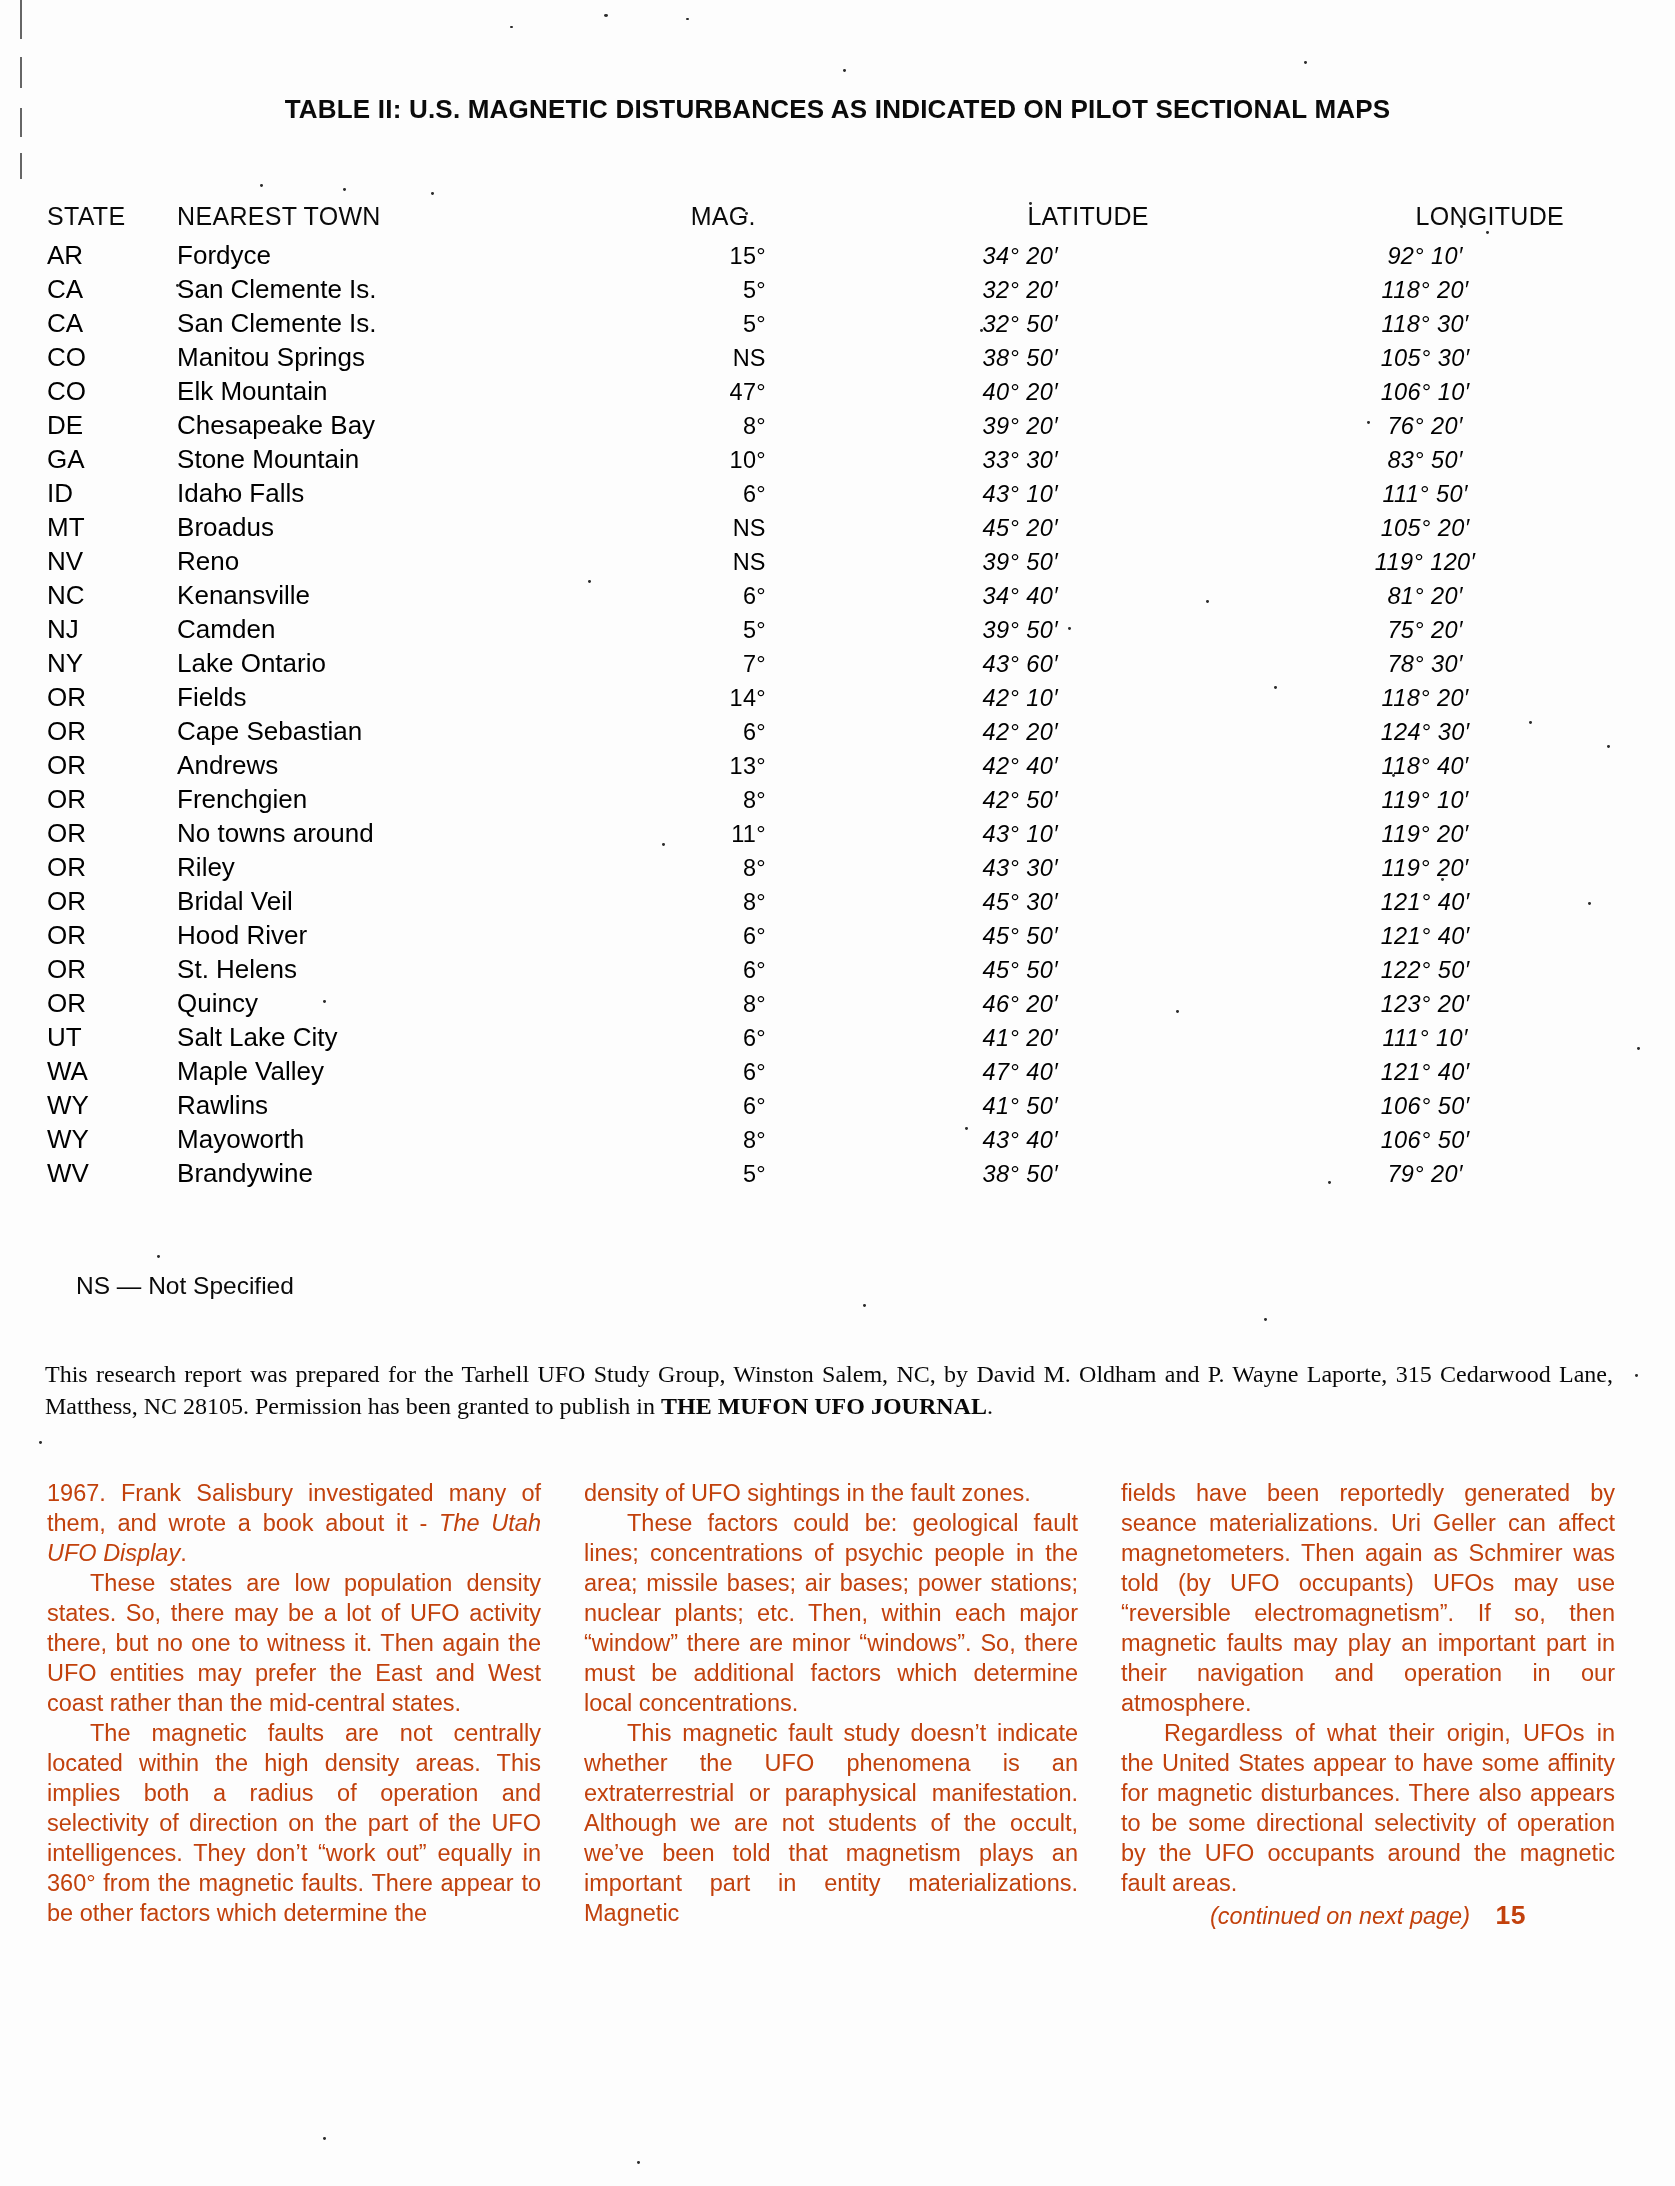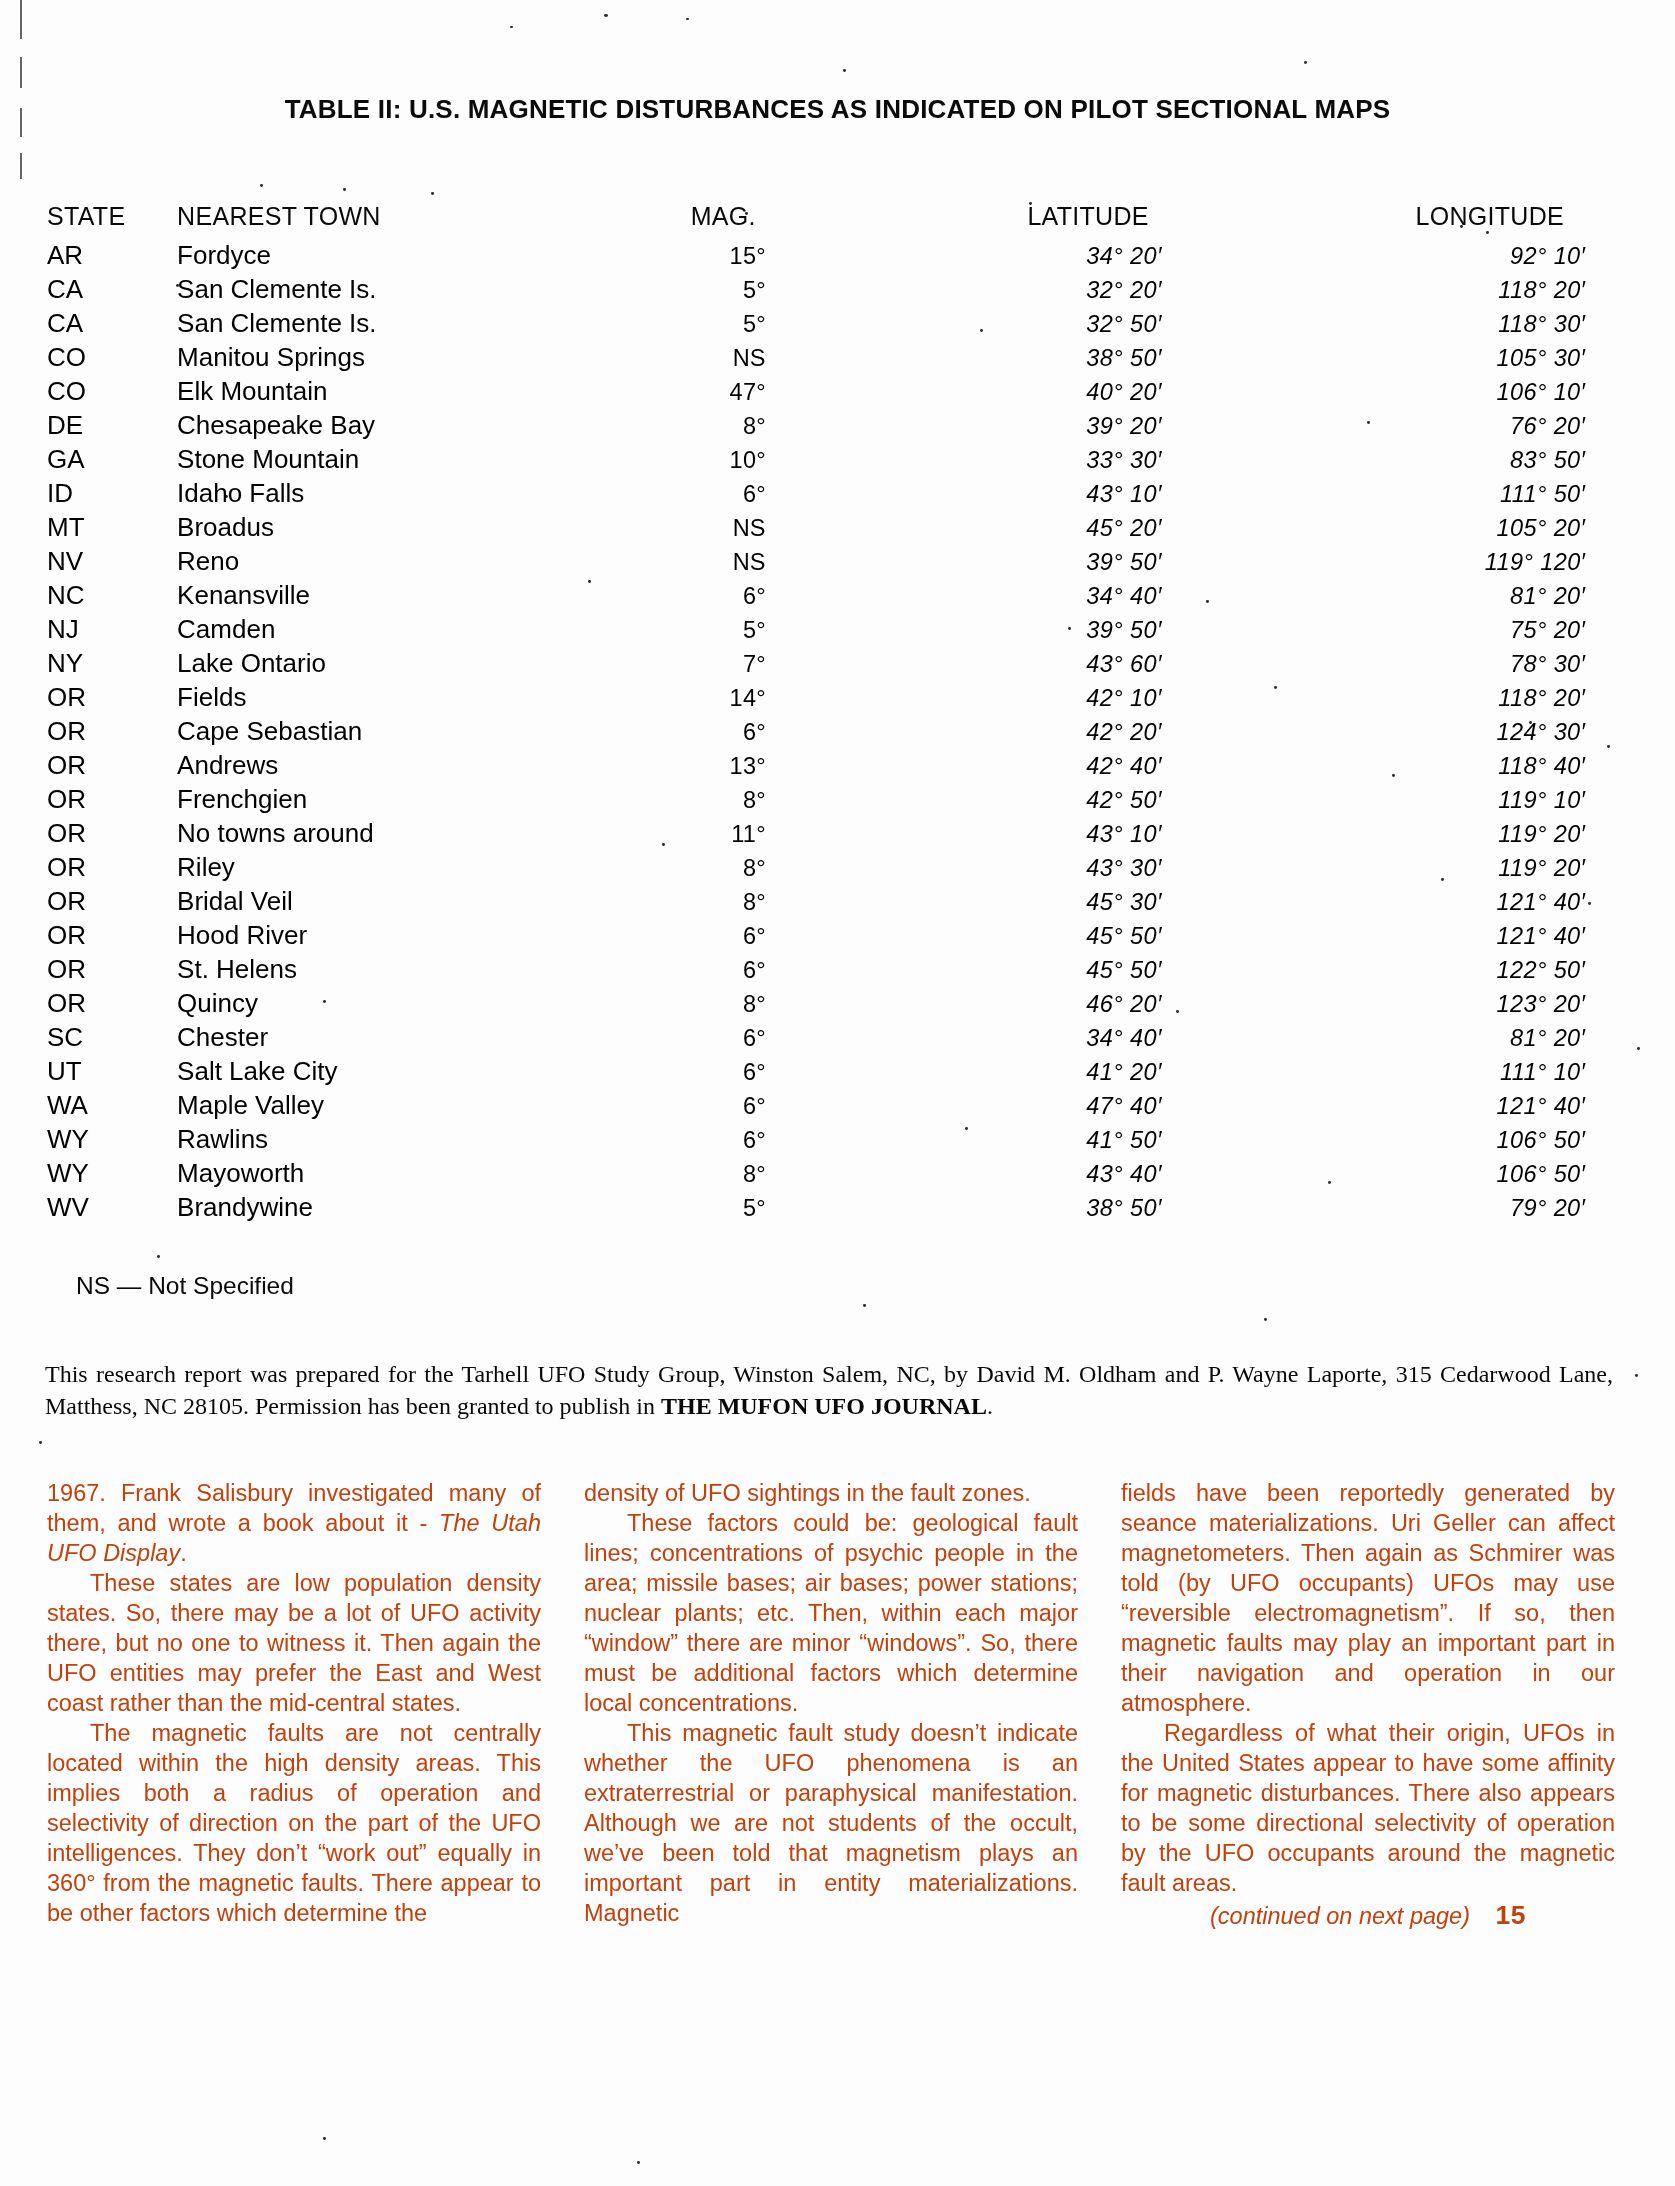--- a/index.html
+++ b/index.html
@@ -91,21 +91,21 @@
 
   td.state, td.town {
     font-family: "Liberation Sans", sans-serif;
     font-size: 26px;
   }
   td.mag, td.lat, td.lon {
     font-family: "Liberation Sans", sans-serif;
     font-size: 23.5px;
     font-weight: bold;
   }
-  td.lat, td.lon { font-style: italic; letter-spacing: 0.4px; }
+  td.lat, td.lon { font-style: italic; letter-spacing: 0.4px; text-align: center; }
   td.mag { letter-spacing: 0.2px; }
 
   .ns-note {
     position: absolute;
     top: 1272px;
     left: 76px;
     font-family: "Liberation Sans", sans-serif;
     font-size: 24.5px;
     color: #0a0a0a;
   }
@@ -384,27 +384,20 @@
             <td class="col-lon lon">122° 50′</td>
           </tr>
           <tr>
             <td class="col-state state">OR</td>
             <td class="col-town town">Quincy</td>
             <td class="col-mag mag">8°</td>
             <td class="col-lat lat">46° 20′</td>
             <td class="col-lon lon">123° 20′</td>
           </tr>
           <tr>
-            <td class="col-state state">SC</td>
-            <td class="col-town town">Chester</td>
-            <td class="col-mag mag">6°</td>
-            <td class="col-lat lat">34° 40′</td>
-            <td class="col-lon lon">81° 20′</td>
-          </tr>
-          <tr>
             <td class="col-state state">UT</td>
             <td class="col-town town">Salt Lake City</td>
             <td class="col-mag mag">6°</td>
             <td class="col-lat lat">41° 20′</td>
             <td class="col-lon lon">111° 10′</td>
           </tr>
           <tr>
             <td class="col-state state">WA</td>
             <td class="col-town town">Maple Valley</td>
             <td class="col-mag mag">6°</td>

